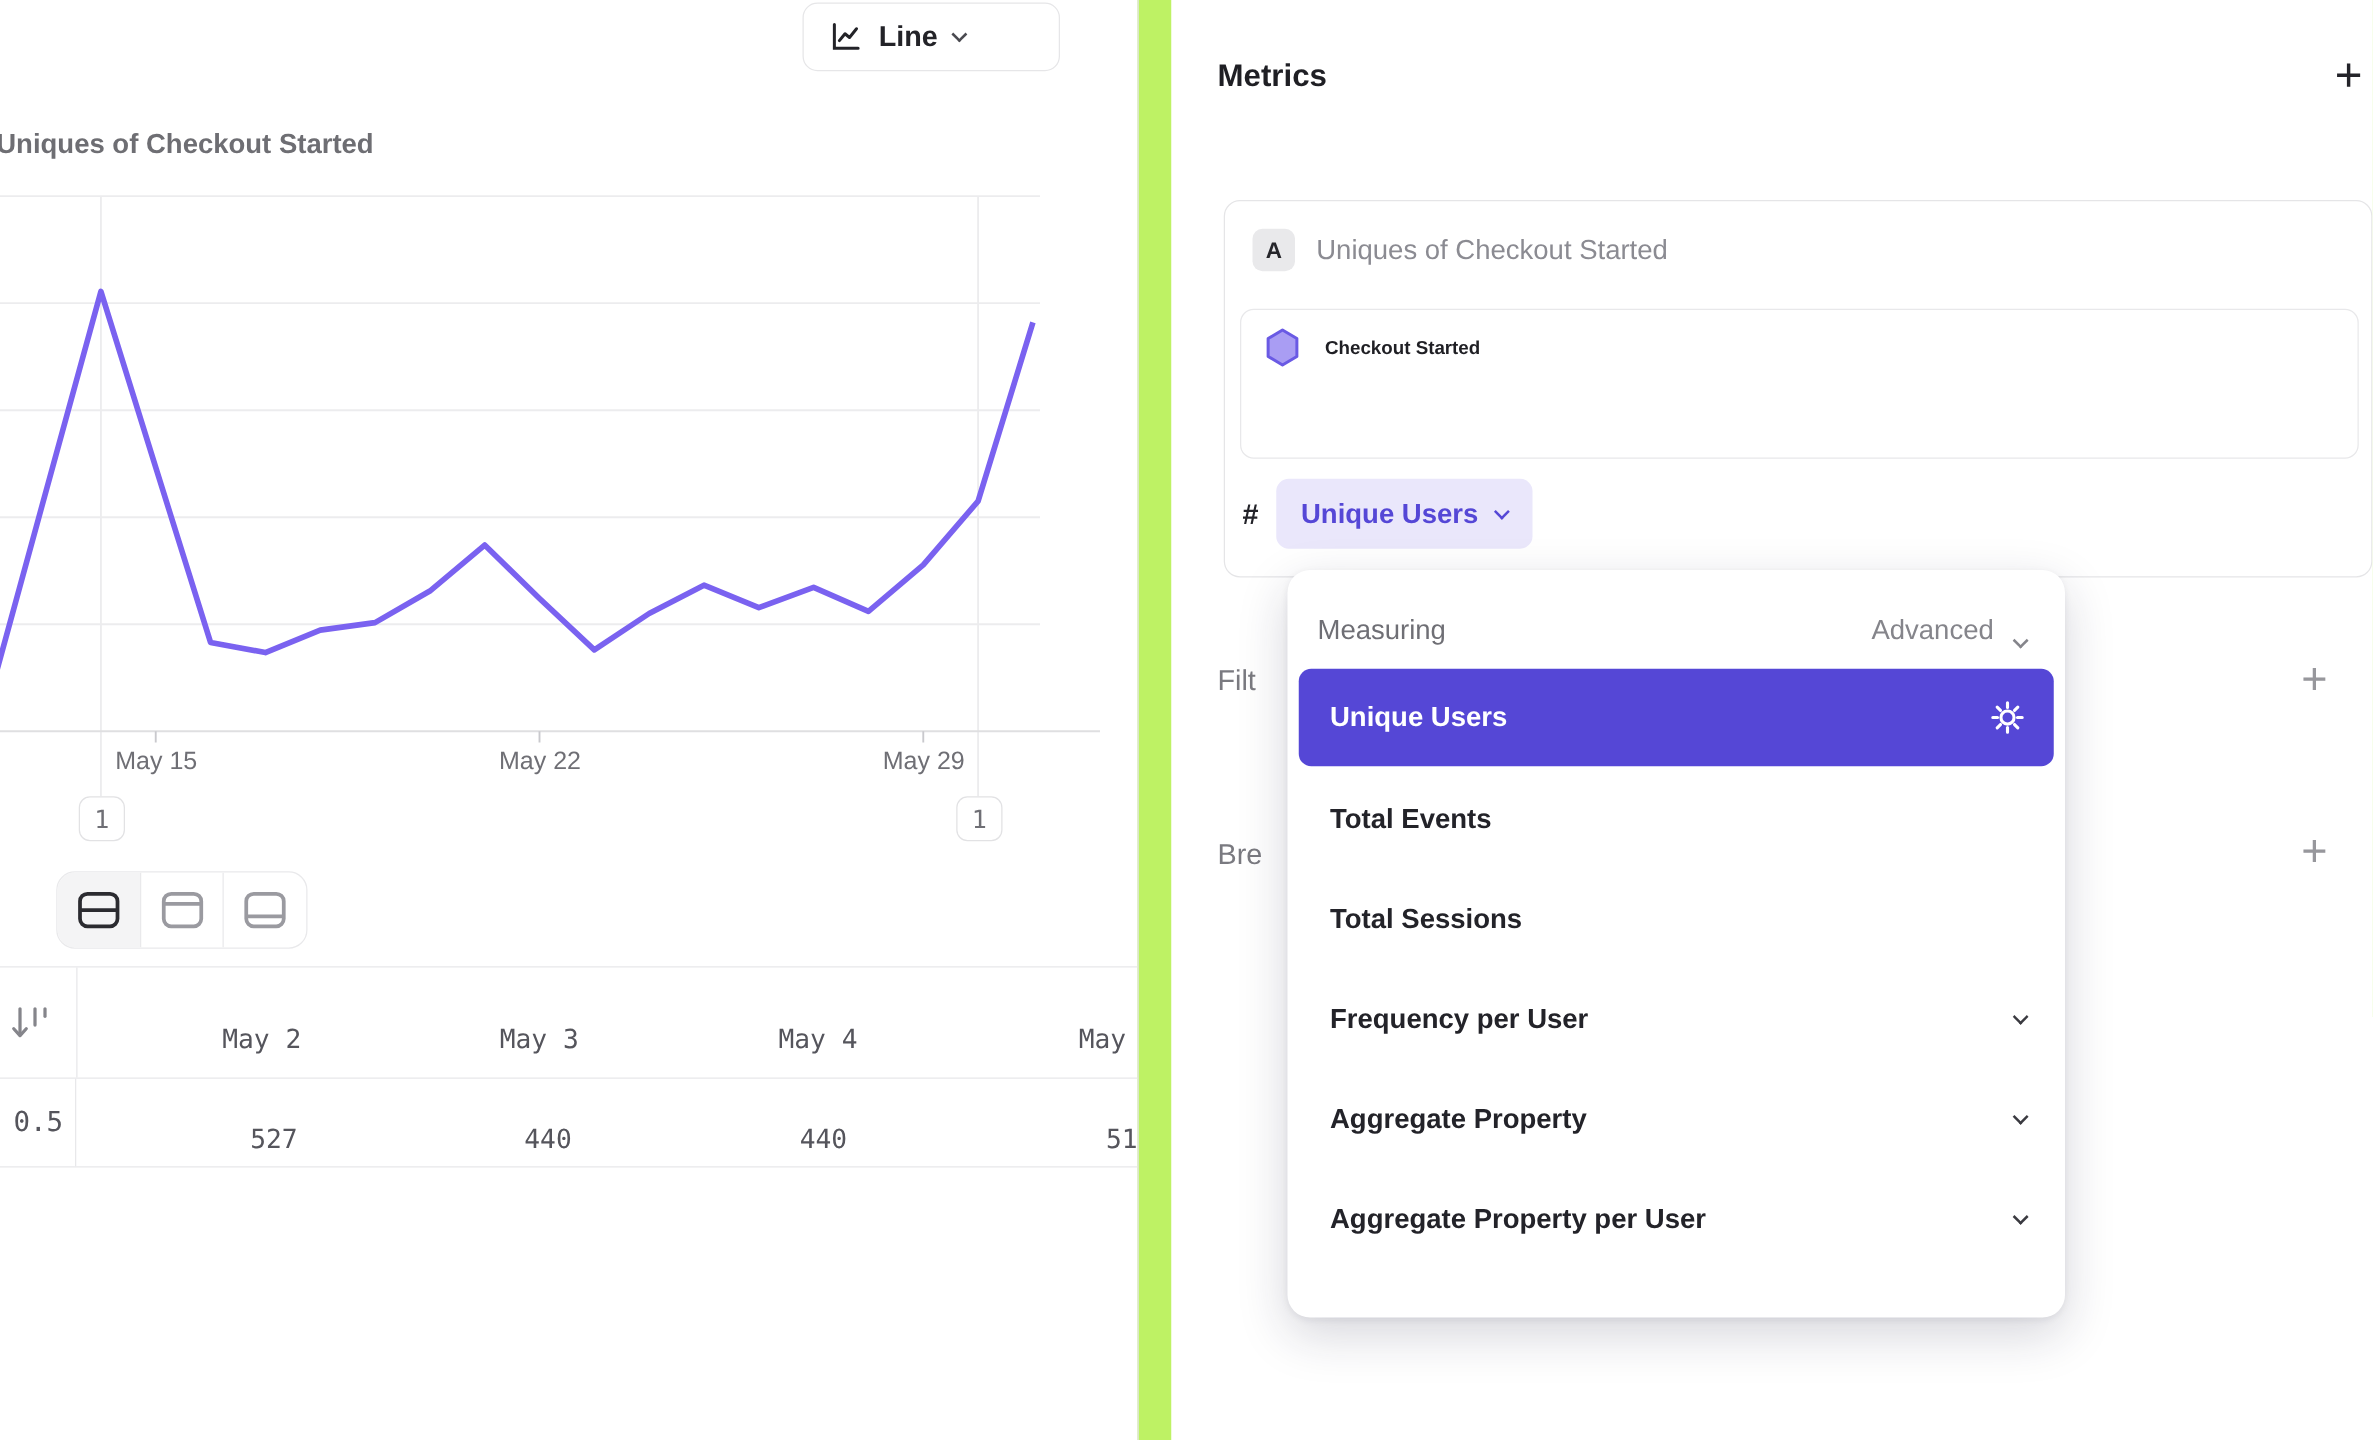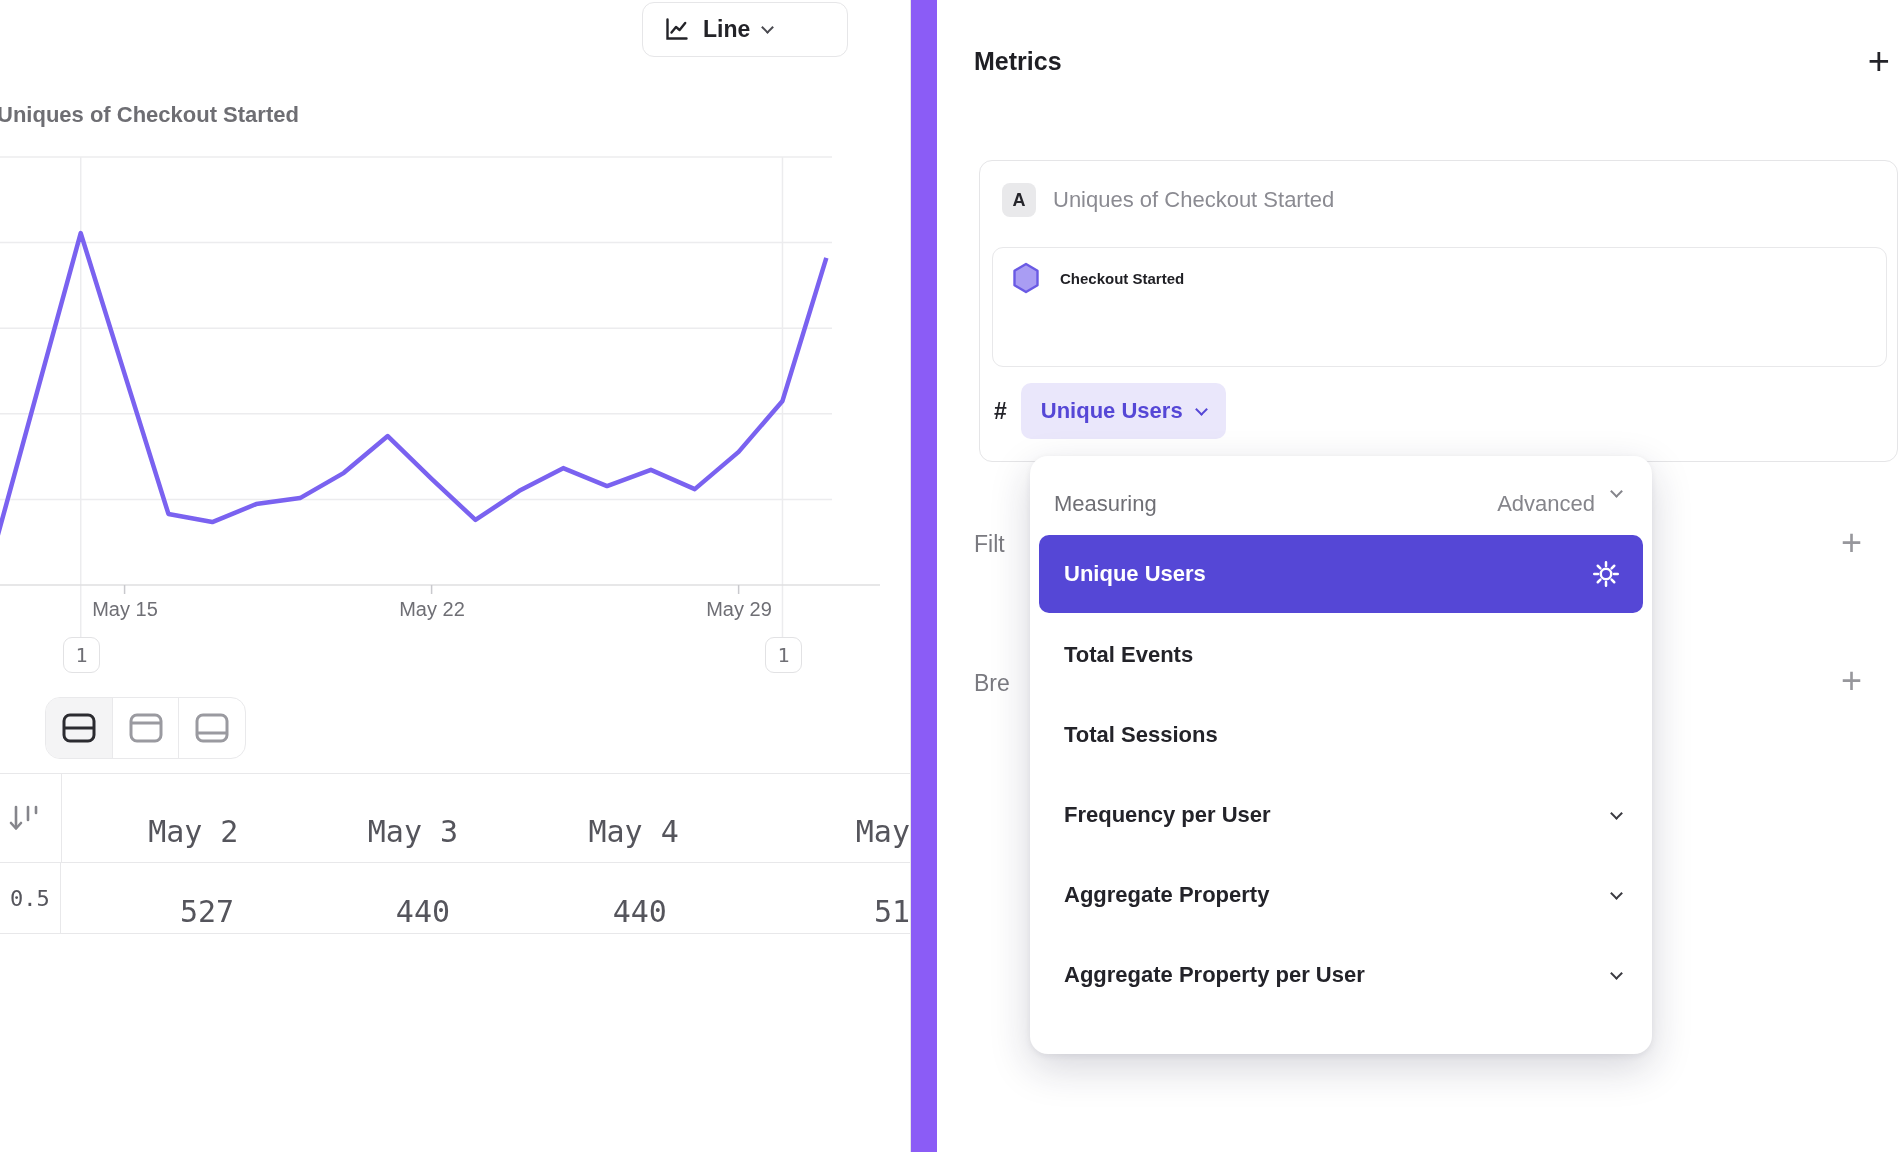--- a/index.html
+++ b/index.html
@@ -9,21 +9,21 @@
     --faint:#e7e7e9;
     --grid:#ececee;
     --axis:#dfdfe1;
     --accent:#5547d6;
     --line:#7a62f0;
     --chipbg:#eae7fb;
   }
   *{margin:0;padding:0;box-sizing:border-box;}
   html,body{width:1898px;height:1152px;overflow:hidden;background:#fff;
     font-family:"Liberation Sans",sans-serif;color:var(--ink);}
-  .canvas{position:relative;width:1898px;height:1152px;background:#8b5cf6;}
+  .canvas{position:relative;width:1898px;height:1152px;background:#bef264;}
 
   
   .chev{display:inline-block;width:9px;height:9px;border-right:2.5px solid currentColor;
     border-bottom:2.5px solid currentColor;transform:rotate(45deg);margin-top:-4px;}
 
   
   .chart-pane{position:absolute;left:0;top:0;width:910px;height:1152px;background:#fff;overflow:hidden;}
   .v-divider{position:absolute;left:910px;top:0;width:1px;height:1152px;background:#e4e4e6;}
 
   .line-type-btn{position:absolute;left:642px;top:2px;width:206px;height:55px;background:#fff;
@@ -51,21 +51,21 @@
 
   
   .data-table{position:absolute;left:0;top:773px;width:910px;border-top:1.5px solid #e8e8ea;
     font-family:"DejaVu Sans Mono",monospace;color:#55555c;}
   .t-row{display:flex;align-items:center;}
   .t-row.head{height:89px;border-bottom:1.5px solid #e8e8ea;}
   .t-row.body{height:71px;border-bottom:1.5px solid #e8e8ea;}
   .t-stub{width:62px;height:100%;border-right:1.5px solid #e8e8ea;display:flex;align-items:center;
     justify-content:flex-end;padding-right:20px;overflow:hidden;}
   .t-stub .clipval{font-size:22px;white-space:nowrap;margin-right:-10px;}
-  .t-cell{text-align:right;padding-right:24px;font-size:30px;margin-top:26px;}
+  .t-cell{text-align:right;padding-right:24px;font-size:21px;margin-top:26px;}
   .t-cell.c1{width:203px;} .t-cell.c2{width:222px;} .t-cell.c3{width:223px;}
   .t-cell.c4{flex:1;text-align:left;padding:0;}
   .t-cell.c4 .h-off{margin-left:153px;} .t-cell.c4 .v-off{margin-left:183px;}
 
   
   .right-pane{position:absolute;left:937px;top:0;width:987px;height:1152px;background:#fff;}
   .pane-head{position:absolute;left:37px;top:46px;width:922px;display:flex;align-items:center;justify-content:space-between;}
   .pane-head .title{font-size:25px;font-weight:700;color:#1f1f24;}
   .plus-btn{font-size:38px;font-weight:300;color:#232329;line-height:30px;cursor:pointer;padding:0 6px;}
   .plus-btn.soft{color:#97979c;font-size:36px;}
@@ -86,21 +86,21 @@
   .measure-chip .clabel{font-size:22px;font-weight:600;}
 
   .section-label{position:absolute;font-size:23px;font-weight:400;color:#7a7a80;white-space:nowrap;}
   .section-plus{position:absolute;left:898px;}
 
   
   .dropdown{position:absolute;left:93px;top:456px;width:622px;height:598px;background:#fff;border-radius:18px;
     box-shadow:0 2px 6px rgba(30,30,50,.07),0 14px 40px rgba(30,30,60,.18);padding:9px;z-index:5;}
   .dd-head{height:68px;display:flex;align-items:center;justify-content:space-between;padding:10px 10px 0 15px;}
   .dd-head .mlabel{font-size:22px;font-weight:500;color:#6f6f75;}
-  .dd-head .adv{display:flex;align-items:flex-start;gap:17px;color:#85858b;font-size:22px;cursor:pointer;padding-right:12px;}
+  .dd-head .adv{display:flex;align-items:flex-end;gap:17px;color:#85858b;font-size:22px;cursor:pointer;padding-right:12px;}
   .dd-opt{height:80px;display:flex;align-items:center;justify-content:space-between;
     padding:0 22px 0 25px;border-radius:10px;cursor:pointer;font-size:22px;font-weight:600;color:#232329;}
   .dd-opt .chev{color:#3a3a40;}
   .dd-opt.selected{background:var(--accent);color:#fff;height:78px;margin:2px 0;}
 
   svg{display:block;}
 </style>
 </head>
 <body>
 

